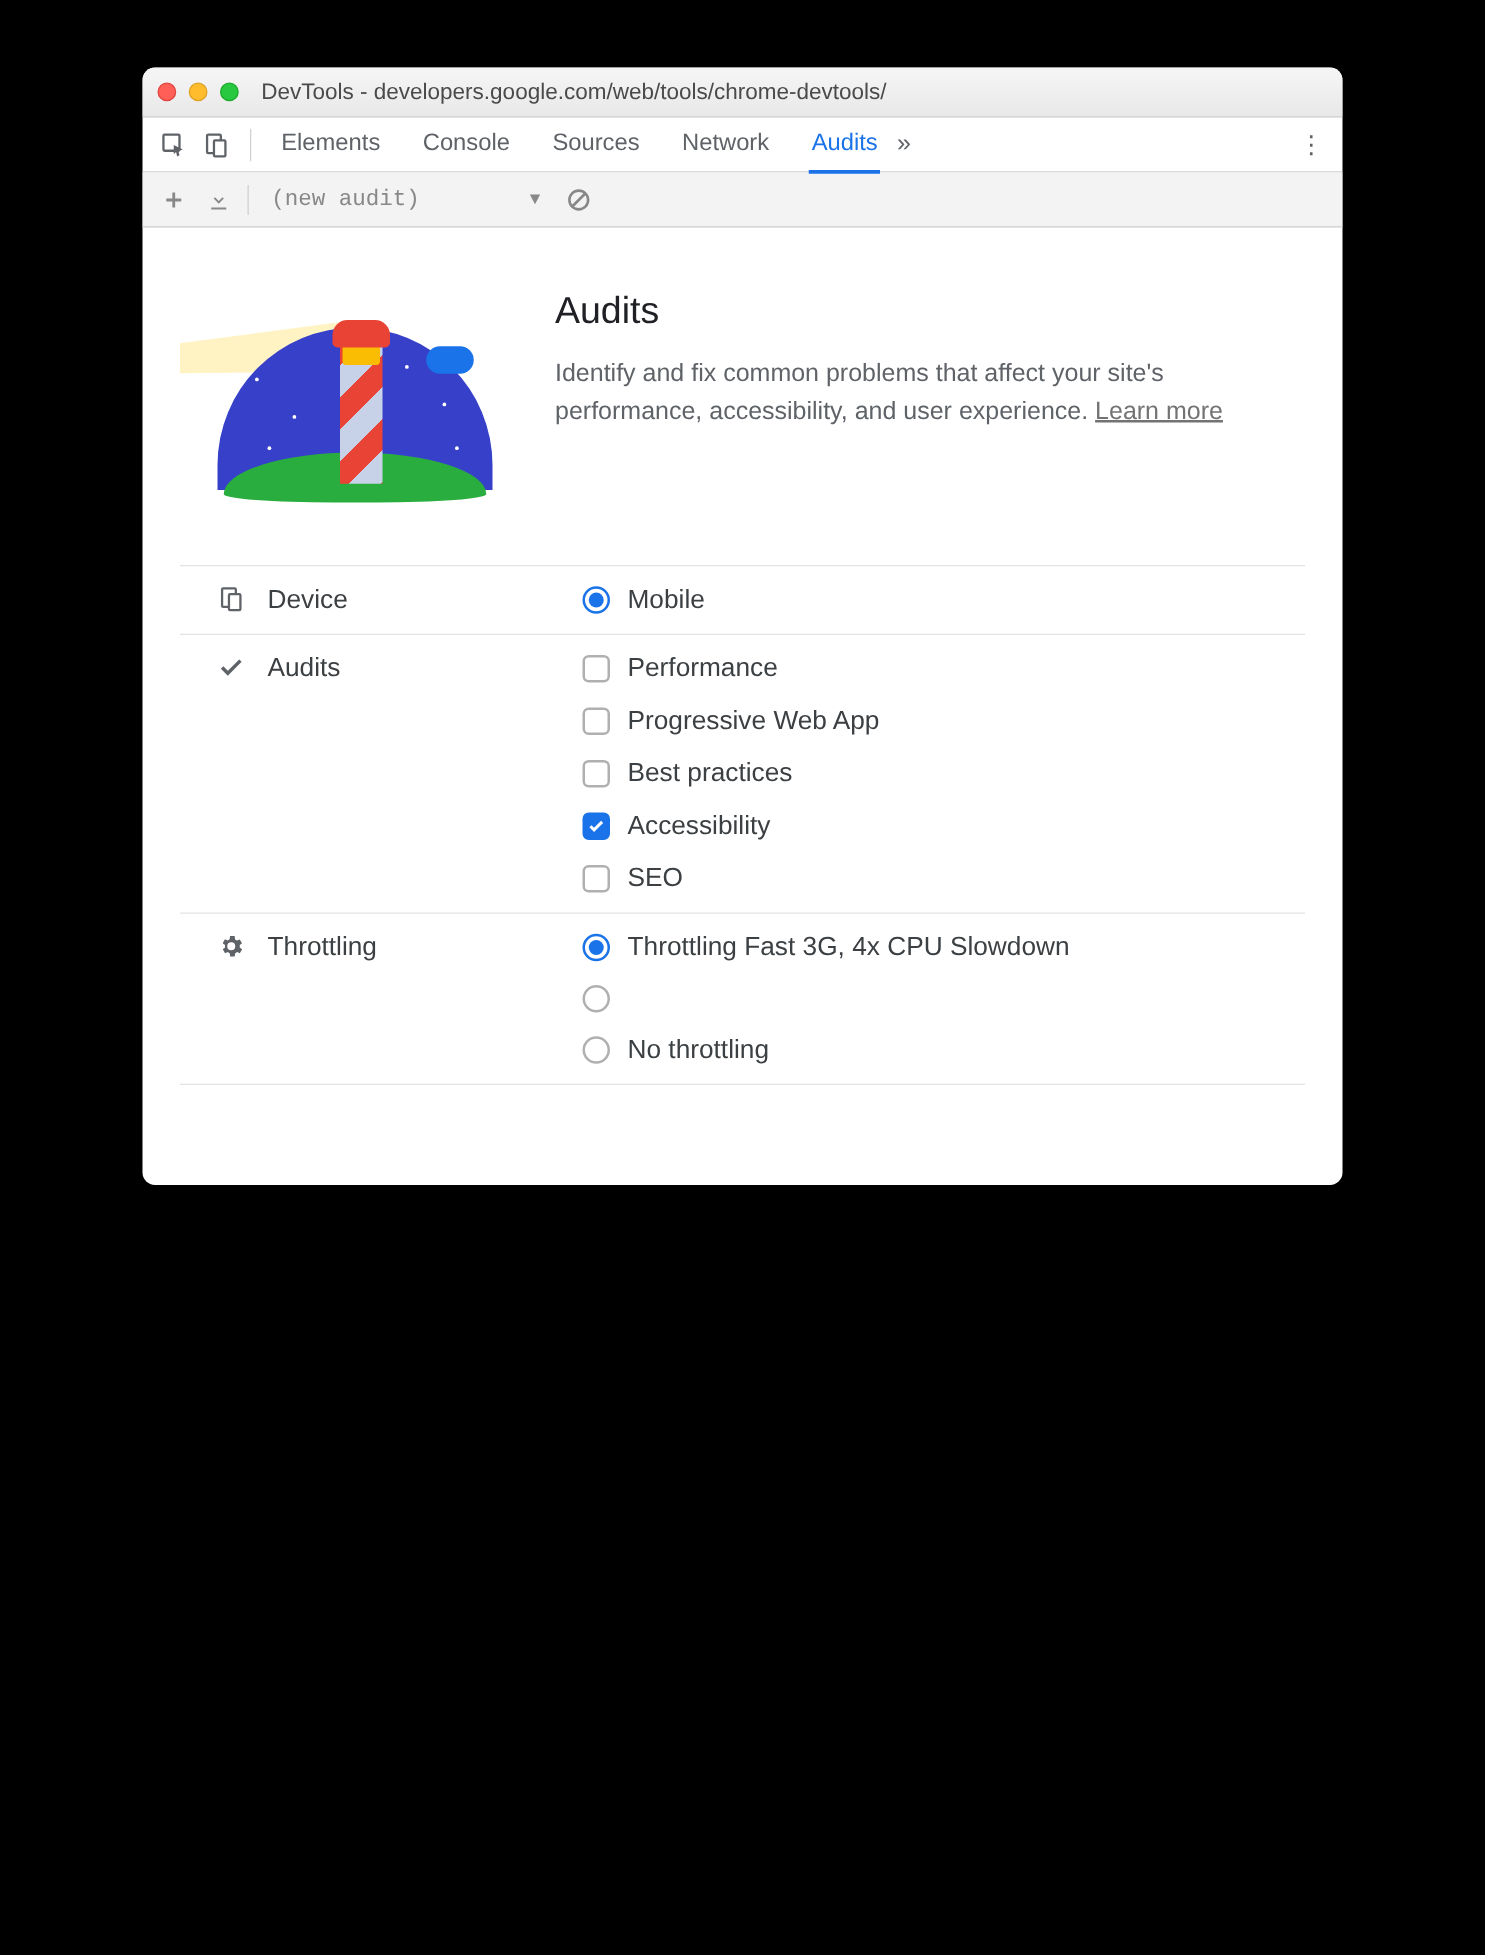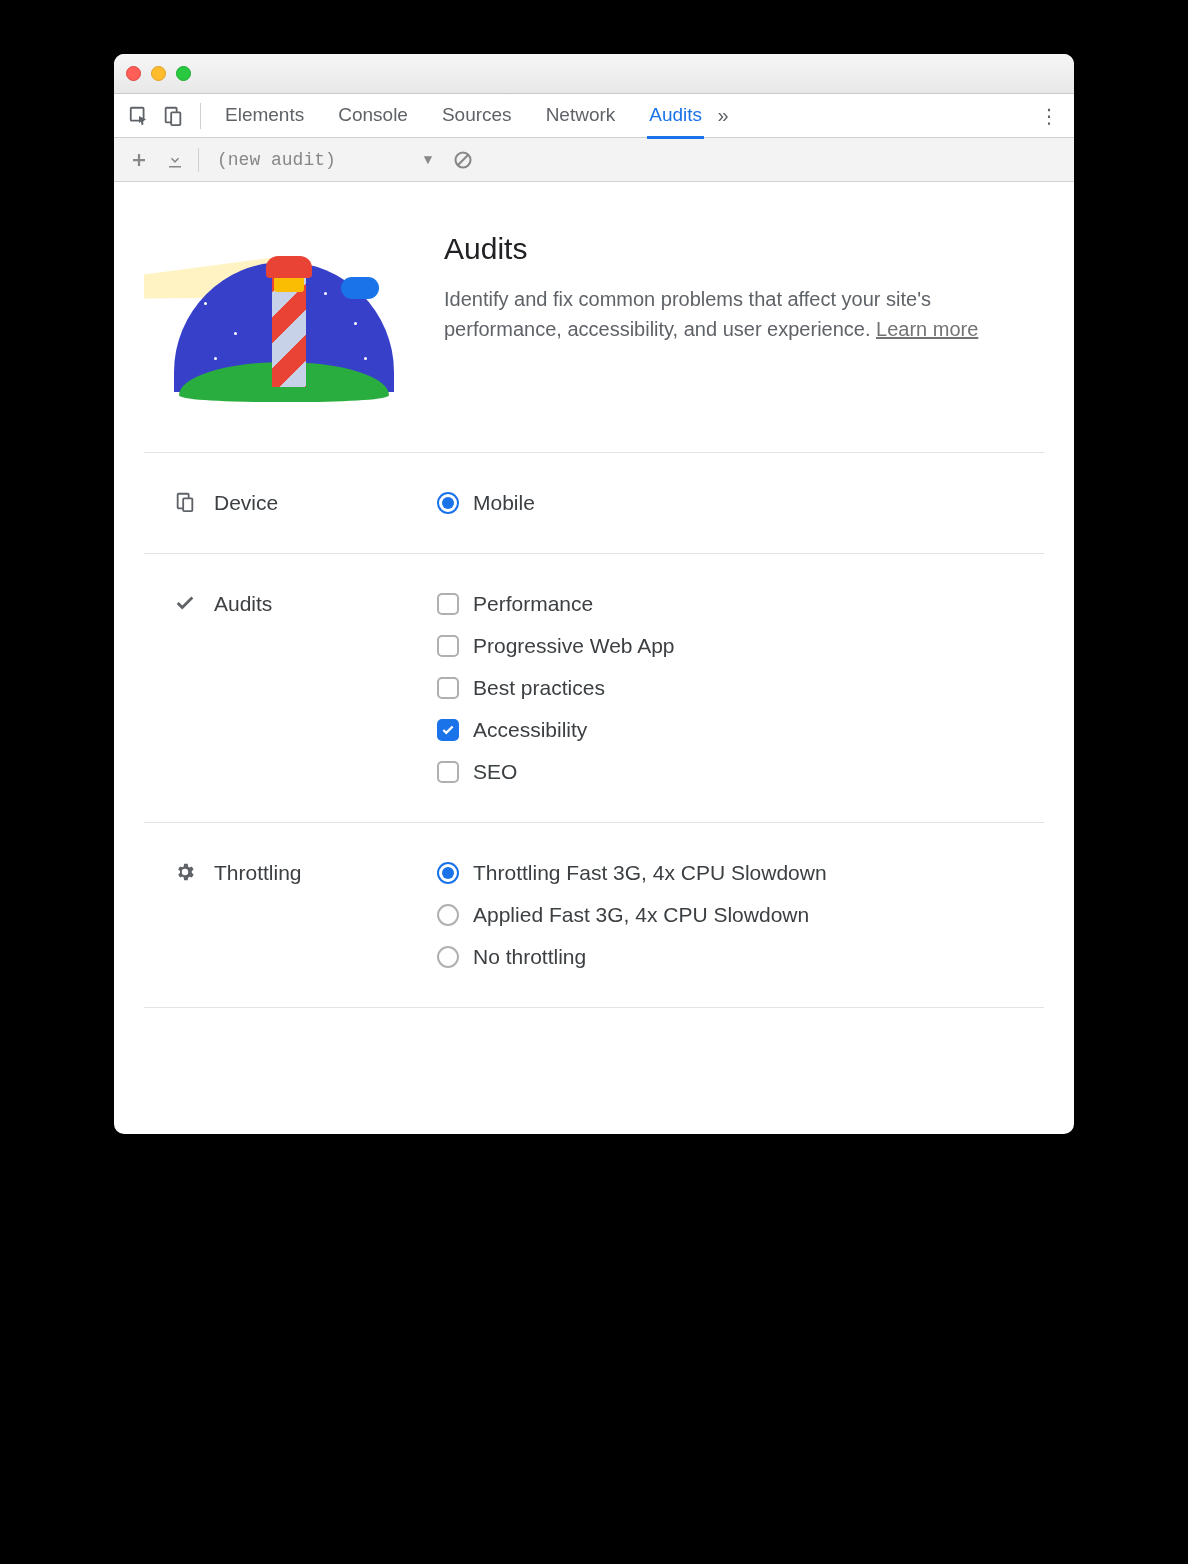--- a/index.html
+++ b/index.html
@@ -124,22 +124,22 @@
   }
   .lh-star { position:absolute; width:3px; height:3px; background:#fff; border-radius:50%; }
 
   .intro-text h1 { font-size:30px; font-weight:400; color:#202124; margin-bottom:18px; }
   .intro-text p { font-size:20px; color:#5f6368; line-height:1.5; }
   .intro-text a { color:#737373; text-decoration:underline; }
 
   .section {
     border-top:1px solid #e3e3e3;
     display:flex;
-    padding: 38px 10px;
-    gap: 3px;
+    padding: 15px 10px;
+    gap: 32px;
   }
   .section-label {
     width: 280px; flex-shrink:0;
     display:flex; align-items:flex-start; gap:16px;
     color:#3c4043; font-size:21px;
     padding-left: 20px;
   }
   .section-label .sicon { width:24px; color:#5f6368; display:flex; }
   .options { flex:1; display:flex; flex-direction:column; gap:18px; }
   .option-row { display:flex; align-items:center; gap:14px; font-size:21px; color:#3c4043; }
@@ -182,20 +182,21 @@
 <body>
 
 <div class="window">
 
   <div class="titlebar">
     <div class="traffic">
       <span class="tl-close"></span>
       <span class="tl-min"></span>
       <span class="tl-max"></span>
     </div>
+    <div class="title-text">DevTools - developers.google.com/web/tools/chrome-devtools/</div>
   </div>
 
   <div class="tabbar">
     <div class="icon-btn">
       <svg width="22" height="22" viewBox="0 0 24 24" fill="none" stroke="currentColor" stroke-width="2">
         <rect x="3" y="3" width="14" height="14" rx="1"></rect>
         <path d="M12 12 L20 16 L16 17 L17 21 L15 22 L14 18 L12 20 Z" fill="currentColor" stroke="none"></path>
       </svg>
     </div>
     <div class="icon-btn">
@@ -332,21 +333,20 @@
         </span>
         <span>Throttling</span>
       </div>
       <div class="options">
         <label class="option-row">
           <span class="radio checked"></span>
           <span>Throttling Fast 3G, 4x CPU Slowdown</span>
         </label>
         <label class="option-row">
           <span class="radio"></span>
-          <span>Applied Fast 3G, 4x CPU Slowdown</span>
         </label>
         <label class="option-row">
           <span class="radio"></span>
           <span>No throttling</span>
         </label>
       </div>
     </div>
 
     <div class="section">
       <div class="section-label"></div>

